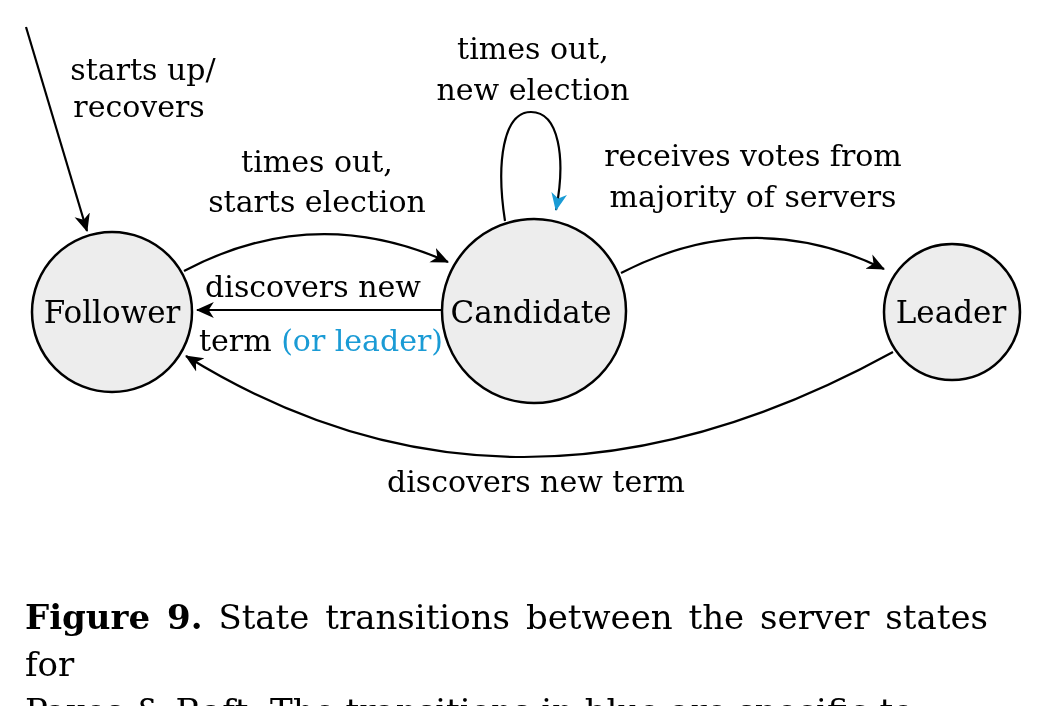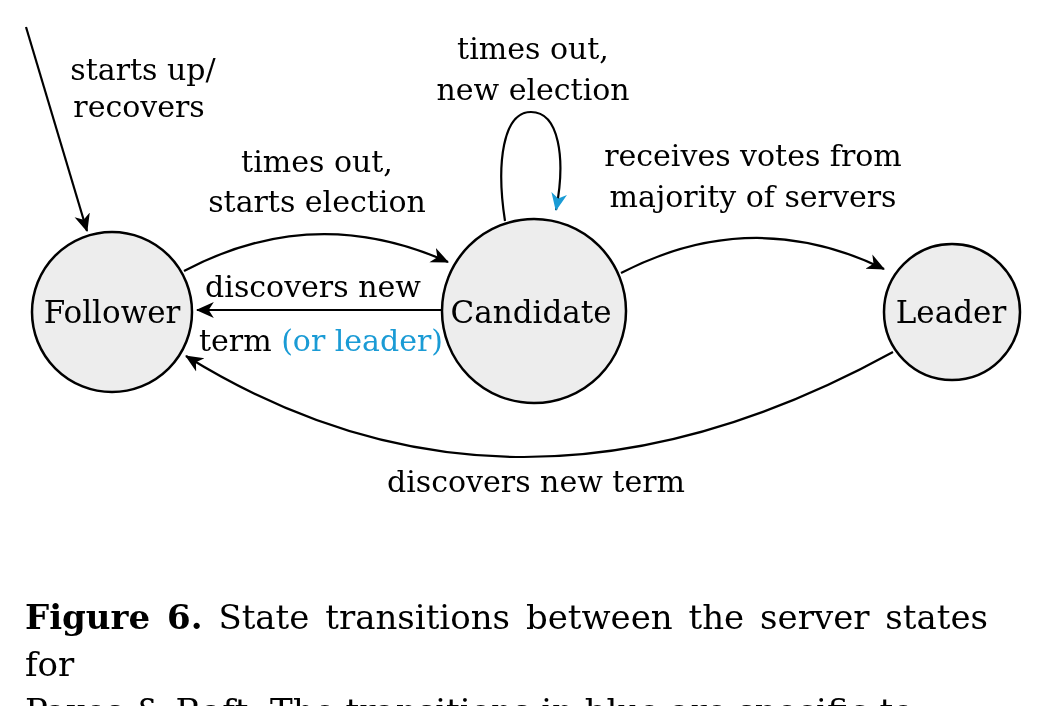--- a/index.html
+++ b/index.html
@@ -73,17 +73,17 @@
 
     <text class="edge-label" x="313" y="297">discovers new</text>
     <text class="edge-label" x="321" y="351">
       <tspan>term </tspan><tspan fill="#1a9bd5">(or leader)</tspan>
     </text>
 
     <text class="edge-label" x="536" y="492">discovers new term</text>
   </svg>
 
   <div class="caption">
-    <div class="caption-line1"><span class="caption-label">Figure 6.</span> <span>State transitions between the server states for</span></div>
+    <div class="caption-line1"><span class="caption-label">Figure 9.</span> <span>State transitions between the server states for</span></div>
     <div class="caption-line2">Paxos &amp; Raft. The transitions in blue are specific to Raft.</div>
   </div>
 
 </div>
 
 </body></html>

